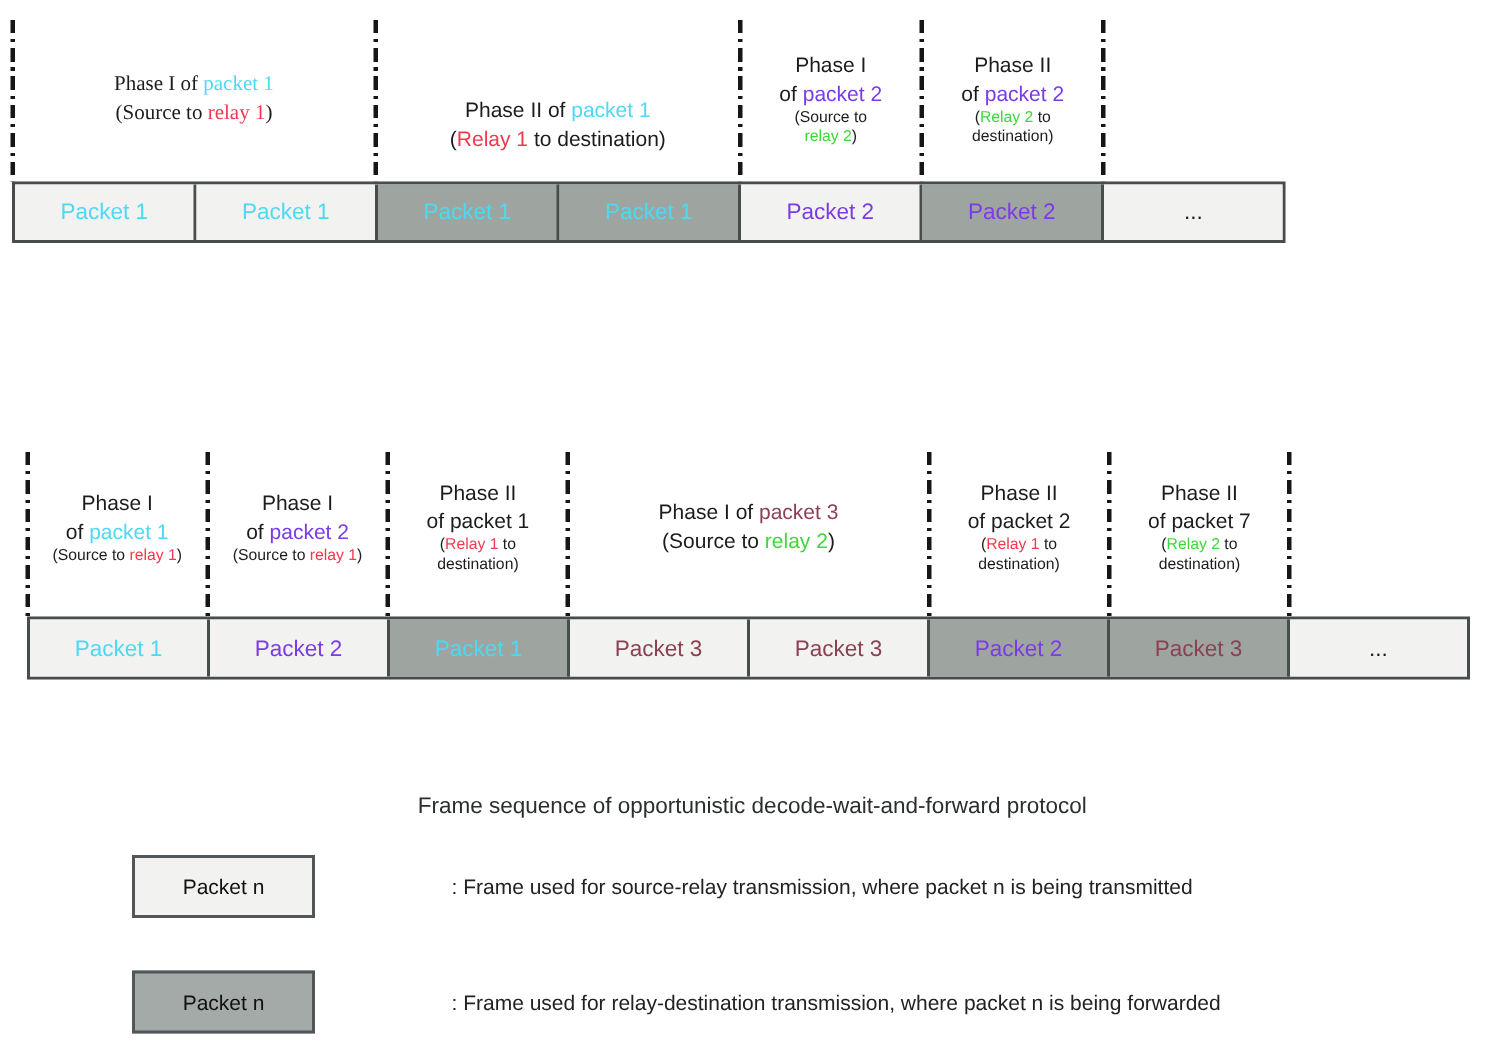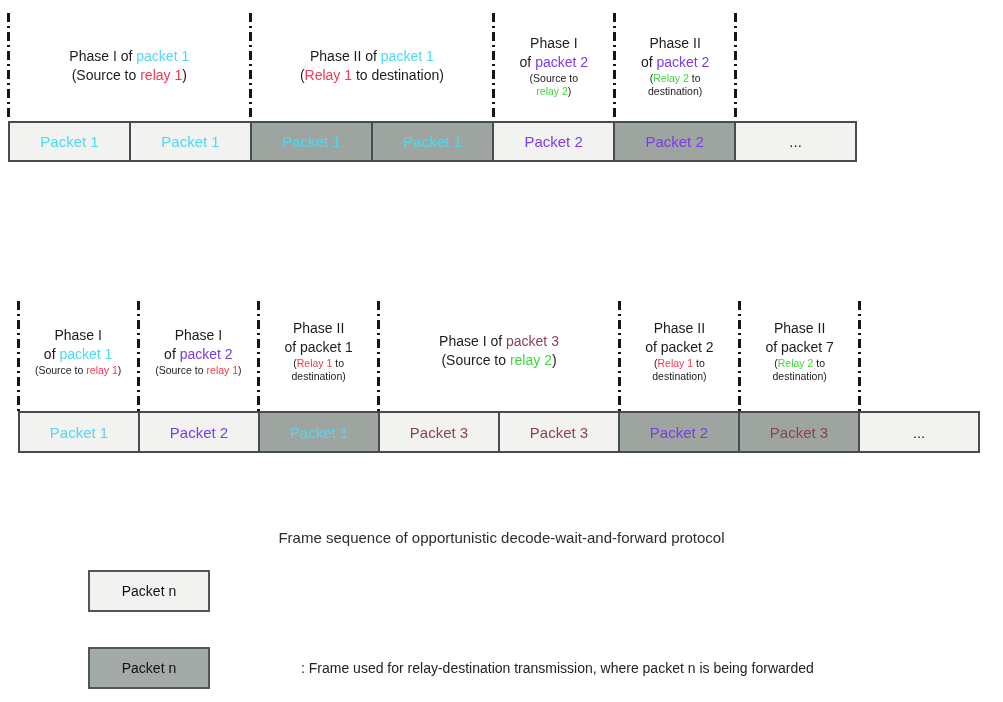--- a/index.html
+++ b/index.html
@@ -54,26 +54,26 @@
   .legend-box.gray{background:#a4aaa7;}
   .legend-desc{margin-left:91px;font-size:14px;color:#222;white-space:nowrap;}
 </style>
 </head>
 <body>
 
 <div id="stage">
 
   <div class="overlay" id="d1-labels">
       <div class="dash" style="left: 6.5px; top: 13px; height: 108px;"></div>
-      <div class="phase-label" style="left: 8px; top: 13px; width: 242.6px; height: 106px;">
+      <div class="phase-label" style="left: 8px; top: 13px; width: 242.6px; height: 106px; font-family: Liberation Serif, serif;">
         <div class="lbl-line"><span>Phase I of </span><span style="color: rgb(77, 217, 242);">packet 1</span></div>
         <div class="lbl-line"><span>(Source to </span><span style="color: rgb(244, 56, 79);">relay 1</span><span>)</span></div>
       </div>
       <div class="dash" style="left: 249.1px; top: 13px; height: 108px;"></div>
-      <div class="phase-label" style="left: 250.6px; top: 13px; width: 242.6px; height: 106px;">
+      <div class="phase-label" style="left: 250.6px; top: 30px; width: 242.6px; height: 106px;">
         <div class="lbl-line"><span>Phase II of </span><span style="color: rgb(77, 217, 242);">packet 1</span></div>
         <div class="lbl-line"><span>(</span><span style="color: rgb(244, 56, 79);">Relay 1</span><span> to destination)</span></div>
       </div>
       <div class="dash" style="left: 491.7px; top: 13px; height: 108px;"></div>
       <div class="phase-label" style="left: 493.2px; top: 13px; width: 121.3px; height: 106px;">
         <div class="lbl-line"><span>Phase I</span></div>
         <div class="lbl-line"><span>of </span><span style="color: rgb(124, 59, 230);">packet 2</span></div>
         <div class="lbl-line small"><span>(Source to</span></div>
         <div class="lbl-line small"><span style="color: rgb(63, 215, 59);">relay 2</span><span>)</span></div>
       </div>
@@ -176,20 +176,21 @@
       <div class="cell light">
         <span style="color: rgb(28, 28, 28);">...</span>
       </div>
     </div>
   <div class="caption" style="top:529px">Frame sequence of opportunistic decode-wait-and-forward protocol</div>
 
   <div class="legend-item" style="top:570px">
     <div class="legend-box light">
       <span>Packet n</span>
     </div>
+    <div class="legend-desc">: Frame used for source-relay transmission, where packet n is being transmitted</div>
   </div>
   <div class="legend-item" style="top:647px">
     <div class="legend-box gray">
       <span>Packet n</span>
     </div>
     <div class="legend-desc">: Frame used for relay-destination transmission, where packet n is being forwarded</div>
   </div>
 
 </div>
 

